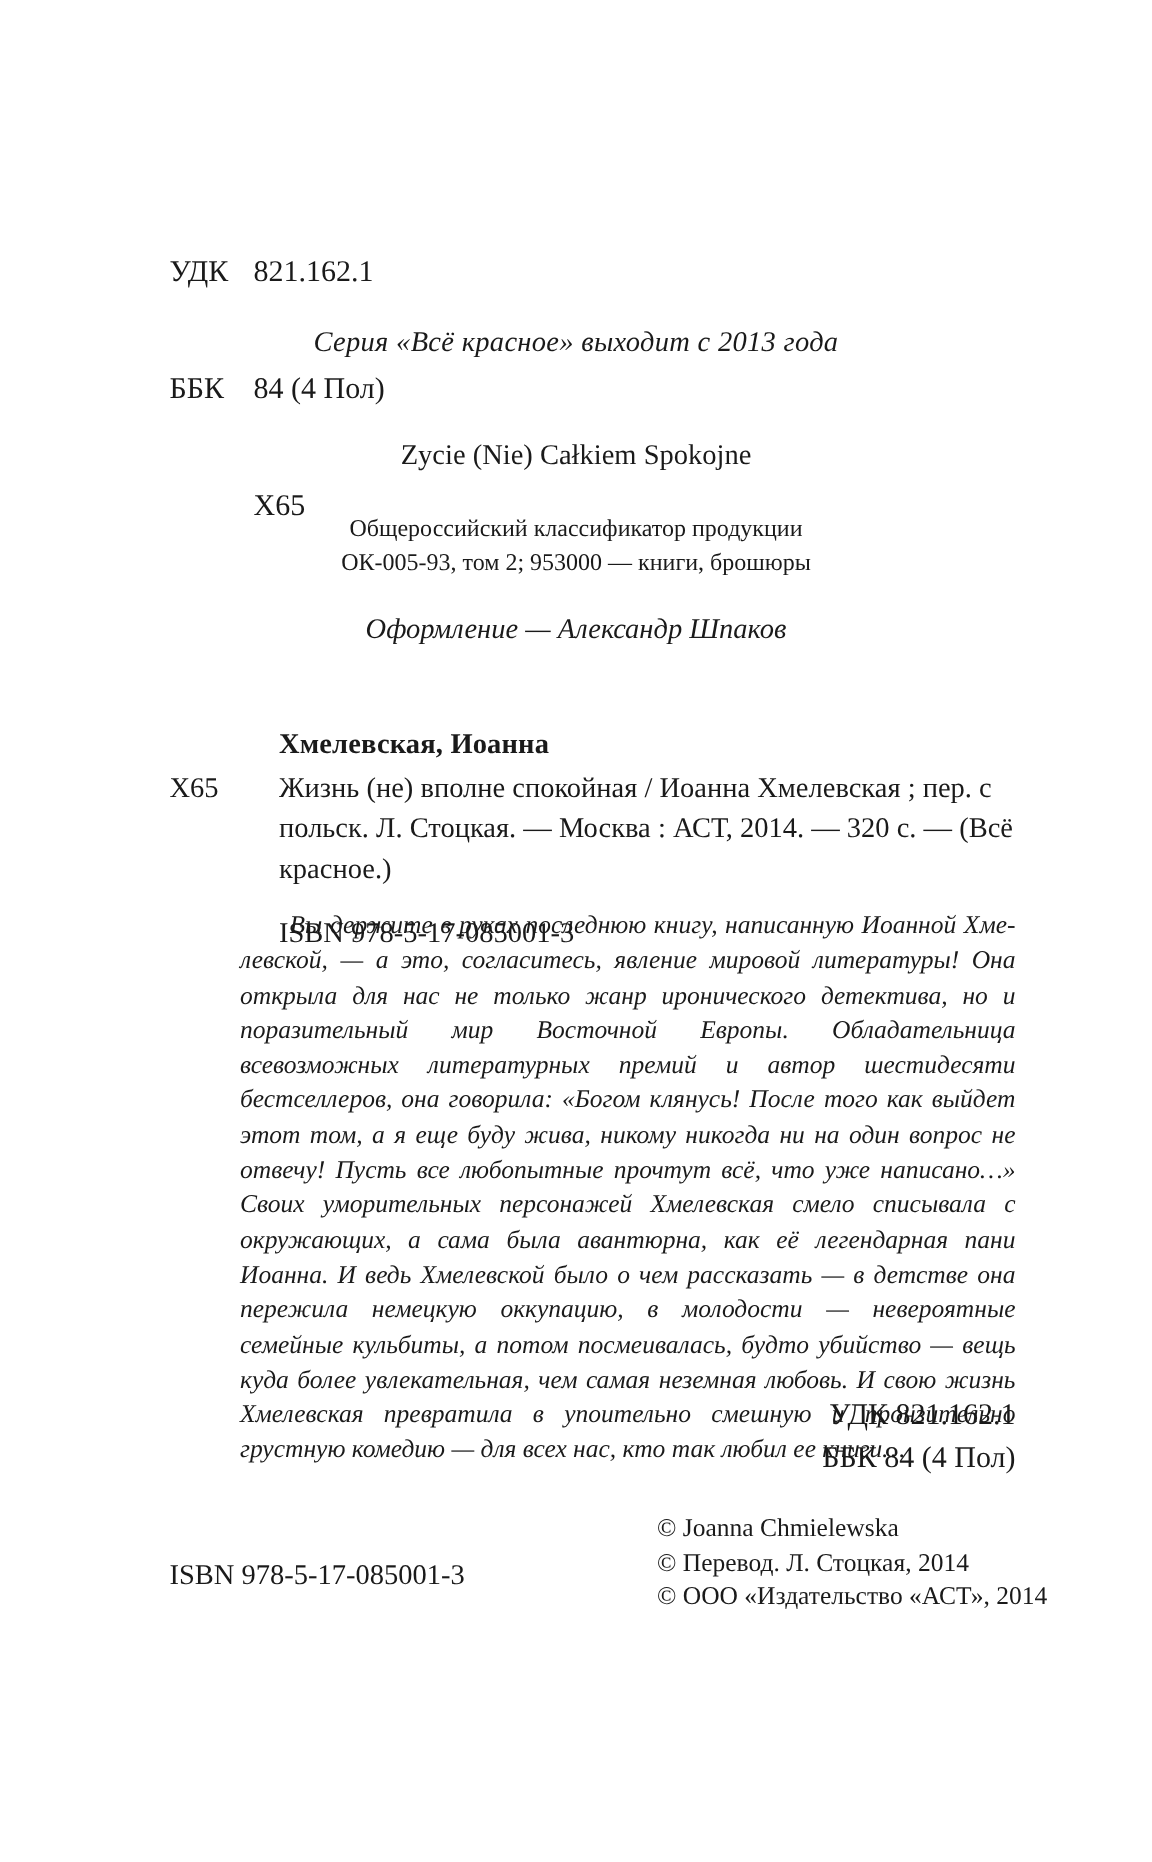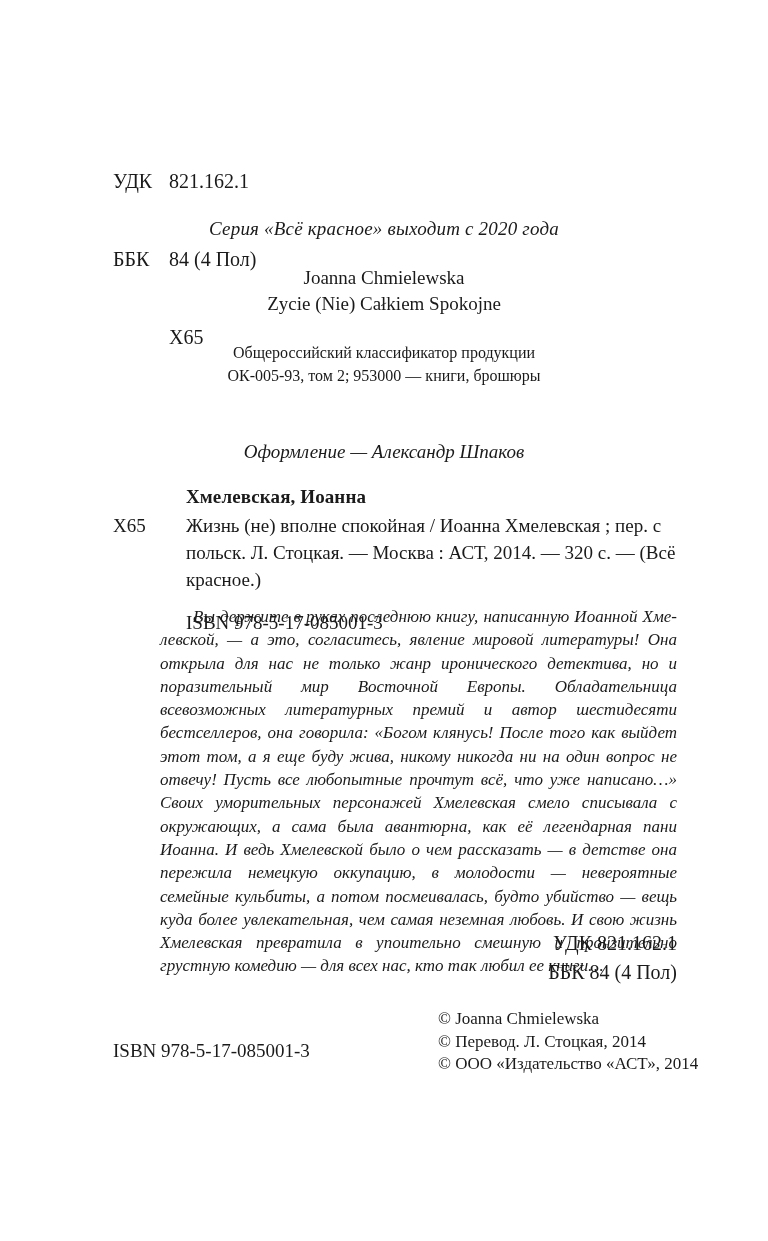--- a/index.html
+++ b/index.html
@@ -63,21 +63,20 @@
   .classifier {
     top: 341px;
     font-size: 16px;
     line-height: 23px;
   }
   .classifier-2 { top: 364px; font-size: 16px; line-height: 23px; }
   .design-line {
     top: 409px;
     font-size: 19px;
     font-style: italic;
-    margin-top: 32px;
   }
 
   
   .biblio {
     position: absolute;
     left: 113px;
     top: 486px;
     width: 564px;
   }
   .biblio-author {
@@ -155,23 +154,22 @@
 <body>
 
 <div class="page">
 
   <div class="udk-block">
     <span class="udk-line"><span class="udk-label">УДК</span><span>821.162.1</span></span>
     <span class="udk-line"><span class="udk-label">ББК</span><span>84 (4 Пол)</span></span>
     <span class="udk-x65">Х65</span>
   </div>
 
-  <div class="center-block series-line">Серия «Всё красное» выходит с 2020 года</div>
+  <div class="center-block series-line">Серия «Всё красное» выходит с 2013 года</div>
 
-  <div class="center-block orig-author">Joanna Chmielewska</div>
   <div class="center-block orig-title">Zycie (Nie) Całkiem Spokojne</div>
 
   <div class="center-block classifier">Общероссийский классификатор продукции</div>
   <div class="center-block classifier-2">ОК-005-93, том 2; 953000 — книги, брошюры</div>
 
   <div class="center-block design-line">Оформление — Александр Шпаков</div>
 
   <div class="biblio">
     <div class="biblio-author">Хмелевская, Иоанна</div>
     <div class="biblio-body">

